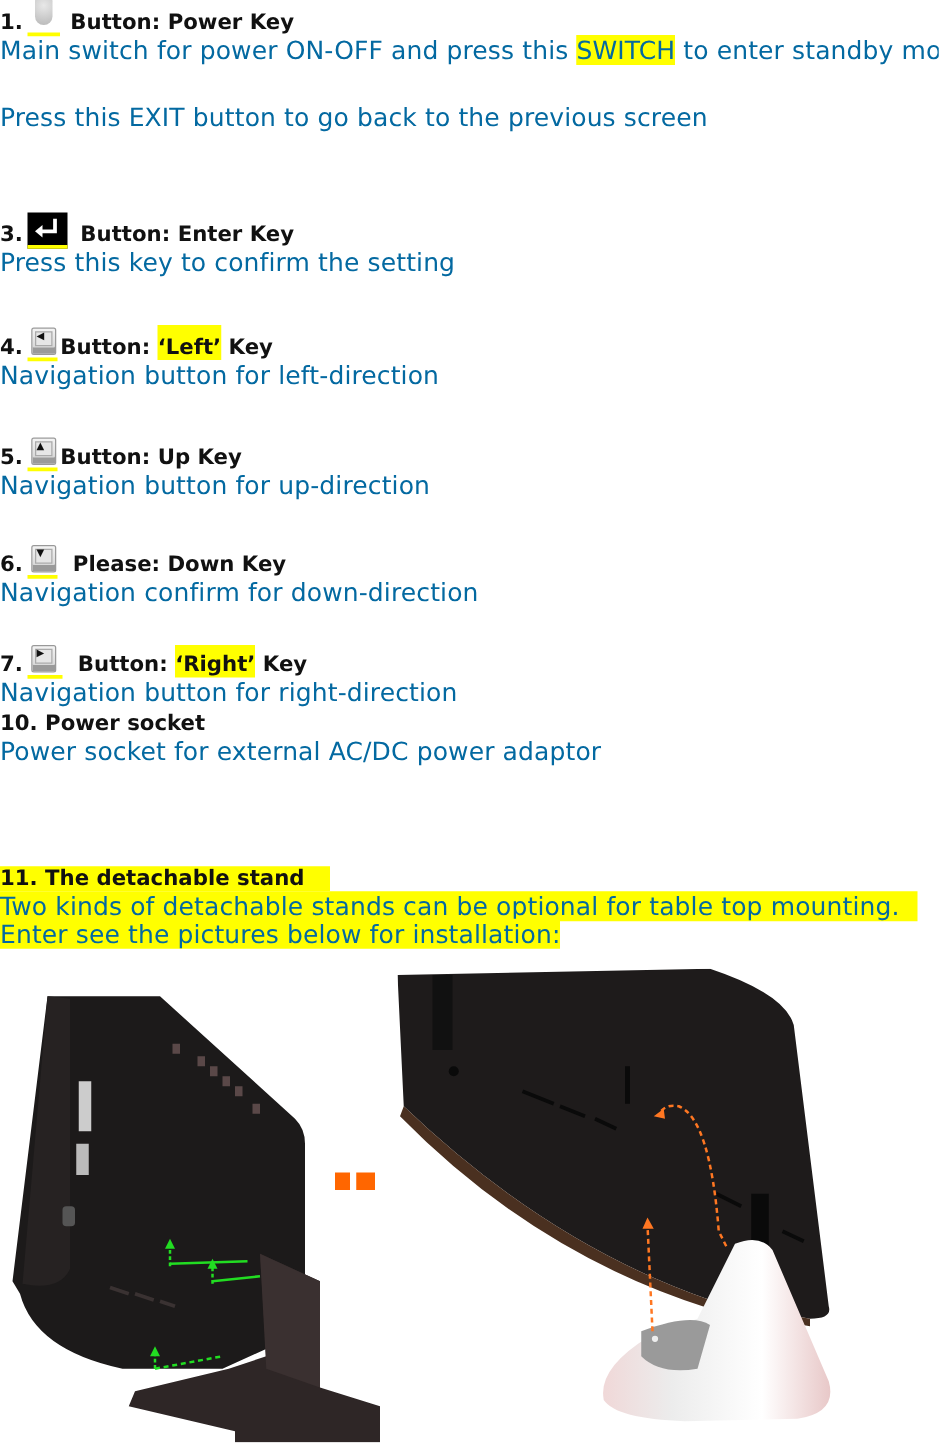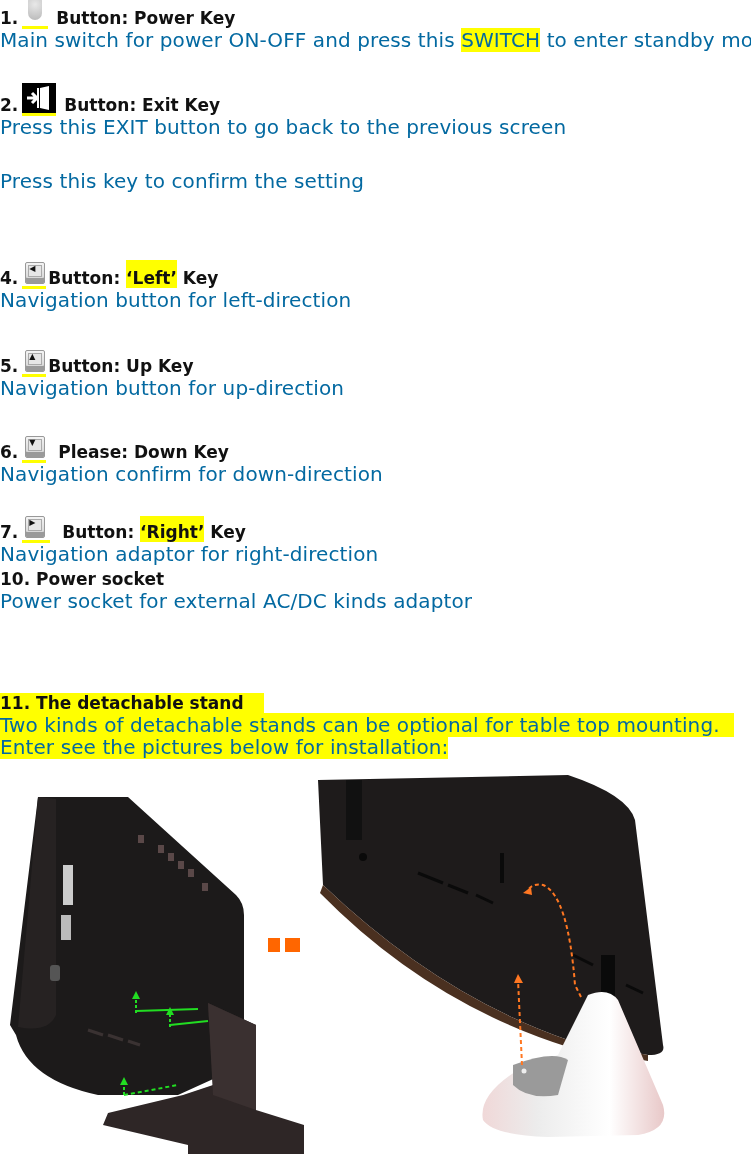--- a/index.html
+++ b/index.html
@@ -37,33 +37,32 @@
 <div class="entry" style="top:4px">
   <div class="title">
     <span>1.</span><span class="icon ic-power"></span><span class="gap" style="width:6px"></span><span>Button: Power Key</span>
   </div>
   <div class="desc">
     <span>Main switch for power ON-OFF and press this </span><span class="hl">SWITCH</span><span> to enter standby mode.</span>
   </div>
 </div>
 
 <div class="entry" style="top:83px">
-  <div class="title">
-    <span>2.</span><span class="icon ic-exit">
-      <svg width="34" height="30" viewBox="0 0 34 30" style="position:absolute;left:0;top:0">
-        <path d="M18 5 L27 3 L27 27 L18 25 Z" fill="#fff"></path>
-        <path d="M16 5 L16 25" stroke="#fff" stroke-width="2"></path>
-        <path d="M5 15 L14 15 M10 10 L15 15 L10 20" stroke="#fff" stroke-width="3" fill="none"></path>
-      </svg>
-    </span><span class="gap" style="width:6px"></span><span>Button: Exit Key</span>
-  </div>
   <div class="desc">Press this EXIT button to go back to the previous screen</div>
 </div>
 
 <div class="entry" style="top:170px">
+  <div class="title">
+    <span>3.</span><span class="icon ic-enter">
+      <svg width="32" height="26" viewBox="0 0 32 26" style="position:absolute;left:0;top:0">
+        <path d="M22 5 L22 15 L9 15" stroke="#fff" stroke-width="3" fill="none"></path>
+        <path d="M12 10 L6 15 L12 20 Z" fill="#fff"></path>
+      </svg>
+    </span><span class="gap" style="width:8px"></span><span>Button: Enter Key</span>
+  </div>
   <div class="desc">Press this key to confirm the setting</div>
 </div>
 
 <div class="entry" style="top:262px">
   <div class="title">
     <span>4.</span><span class="icon ic-nav"><span class="frame"></span><span class="inner"></span><span class="glyph">◀</span></span><span>Button: </span><span class="hl" style="padding:8px 0 0 0">‘Left’</span><span> Key</span>
   </div>
   <div class="desc">Navigation button for left-direction</div>
 </div>
 
@@ -78,28 +77,28 @@
   <div class="title">
     <span>6.</span><span class="icon ic-nav"><span class="frame"></span><span class="inner"></span><span class="glyph">▼</span></span><span class="gap" style="width:10px"></span><span>Please: Down Key</span>
   </div>
   <div class="desc">Navigation confirm for down-direction</div>
 </div>
 
 <div class="entry" style="top:516px">
   <div class="title">
     <span>7.</span><span class="icon ic-nav" style="width:28px"><span class="frame"></span><span class="inner"></span><span class="glyph">▶</span></span><span class="gap" style="width:10px"></span><span>Button: </span><span class="hl" style="padding-top:6px">‘Right’</span><span> Key</span>
   </div>
-  <div class="desc">Navigation adaptor for right-direction</div>
+  <div class="desc">Navigation button for right-direction</div>
 </div>
 
 <div class="entry" style="top:568px">
   <div class="title">
     <span>10.</span> <span>Power socket</span>
   </div>
-  <div class="desc">Power socket for external AC/DC kinds adaptor</div>
+  <div class="desc">Power socket for external AC/DC power adaptor</div>
 </div>
 
 <div class="entry" style="top:692px">
   <div class="title">
     <span class="hl" style="padding-right:20px"><span>11.</span> <span>The detachable stand</span></span>
   </div>
   <div class="desc"><span class="hl" style="padding-right:14px">Two kinds of detachable stands can be optional for table top mounting.</span></div>
   <div class="desc"><span class="hl">Enter see the pictures below for installation:</span></div>
 </div>
 

